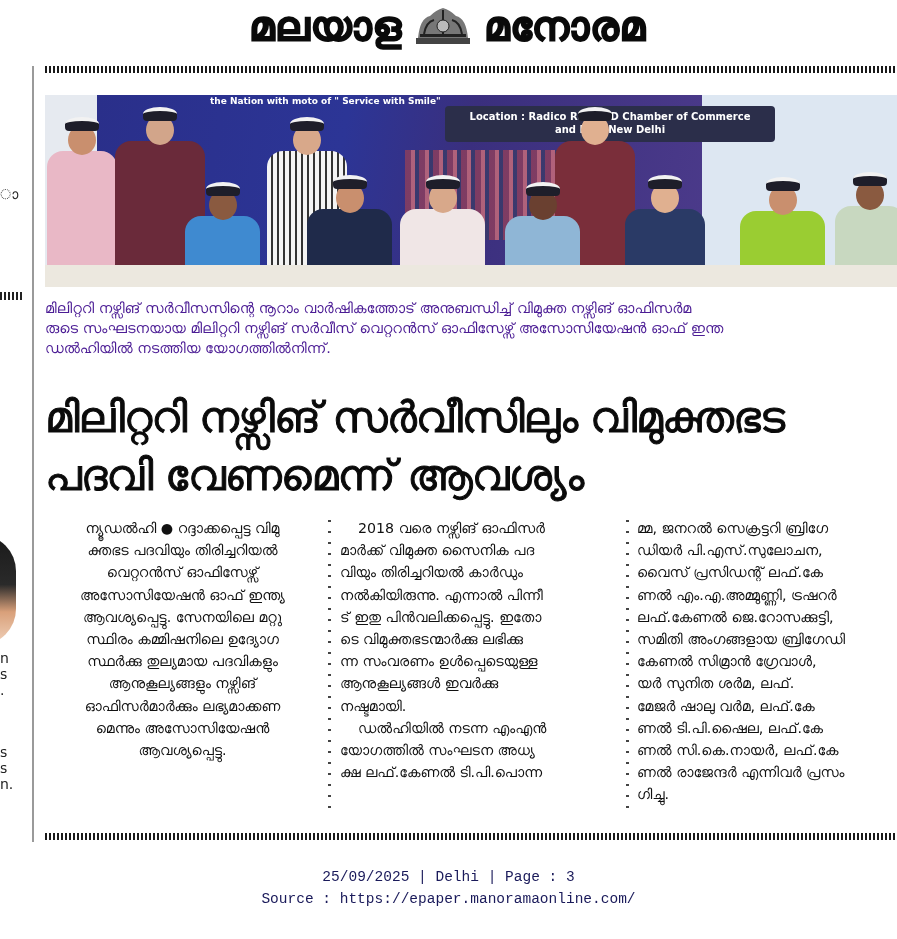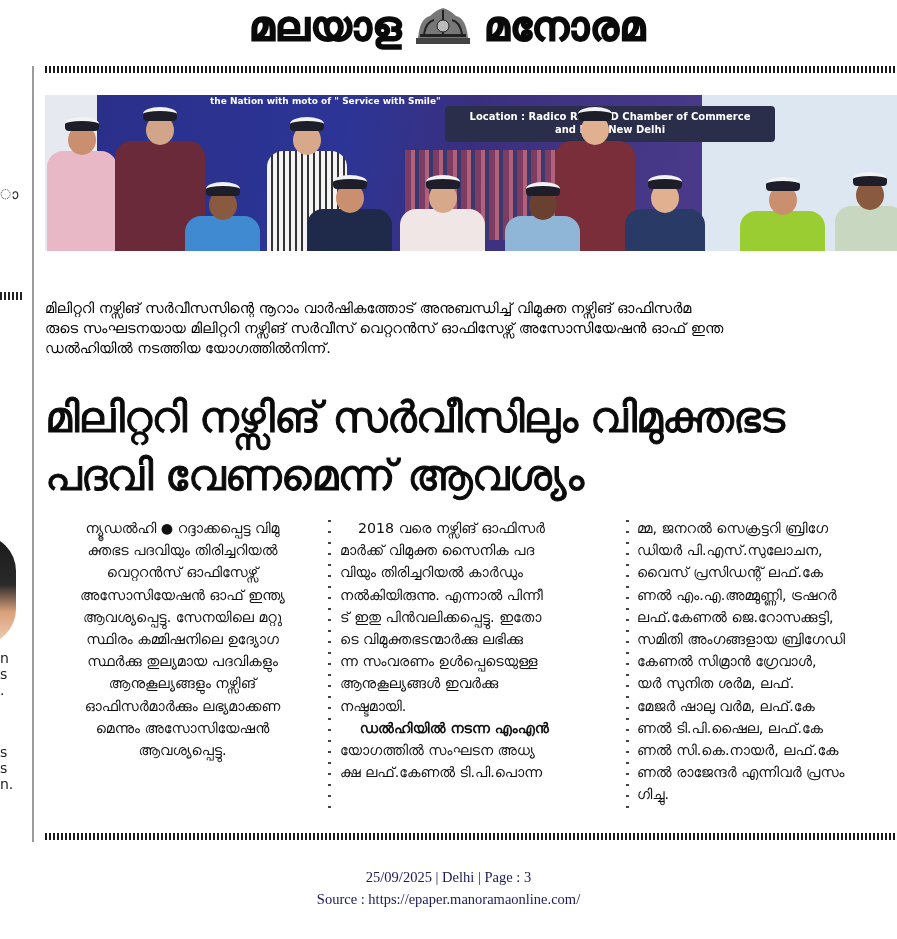--- a/index.html
+++ b/index.html
@@ -36,21 +36,21 @@
   .col-rule {
     position: absolute; left: 32px; top: 66px; width: 2px; height: 776px; background: #9a9a9a;
   }
 
   .dotted-rule {
     position: absolute; height: 7px;
     background: repeating-linear-gradient(90deg, #1a1a1a 0 2px, transparent 2px 4px);
   }
 
   .photo {
-    position: absolute; left: 45px; top: 95px; width: 852px; height: 156px;
+    position: absolute; left: 45px; top: 95px; width: 852px; height: 192px;
     overflow: hidden; background: #dfe6ef;
   }
   .photo .bg-left { position: absolute; left: 0; top: 0; width: 52px; height: 192px; background: #e6eaf0; }
   .photo .banner {
     position: absolute; left: 52px; top: 0; width: 605px; height: 170px;
     background: linear-gradient(100deg, #2a2f8a 0%, #2c3596 40%, #3a2f7e 60%, #4b3a8a 100%);
   }
   .photo .banner-right { position: absolute; left: 657px; top: 0; width: 195px; height: 170px; background: #dde7f2; }
   .photo .crowd {
     position: absolute; left: 360px; top: 55px; width: 170px; height: 90px;
@@ -77,21 +77,21 @@
     position: absolute; left: 50%; transform: translateX(-50%); top: -8px;
     width: 34px; height: 14px; background: #1e1e2a; border-radius: 50% 50% 4px 4px;
     border-top: 4px solid #f2f2f2;
   }
   .person .body {
     position: absolute; left: 0; top: 26px; width: 100%; bottom: 0; border-radius: 16px 16px 0 0;
   }
 
   .caption {
     position: absolute; left: 45px; top: 298px; width: 852px;
-    font-size: 14.5px; line-height: 20px; color: #000000; white-space: nowrap; overflow: hidden;
+    font-size: 14.5px; line-height: 20px; color: #4c1d95; white-space: nowrap; overflow: hidden;
   }
 
   .headline {
     position: absolute; left: 45px; top: 388px; width: 852px;
     font-size: 43px; line-height: 58px; font-weight: 400; color: #0a0a0a;
     letter-spacing: -1px; -webkit-text-stroke: 1px #0a0a0a;
   }
 
   .col {
     position: absolute; top: 517px; font-size: 14.2px; line-height: 22.2px; color: #111;
@@ -100,21 +100,21 @@
   .col1 { left: 45px; width: 275px; text-align: center; }
   .col2 { left: 340px; width: 280px; }
   .col3 { left: 637px; width: 260px; overflow: hidden; }
   .col-dots {
     position: absolute; top: 520px; width: 3px; height: 290px;
     background: repeating-linear-gradient(180deg, #444 0 2px, transparent 2px 11px);
   }
 
   .footer {
     position: absolute; left: 0; top: 866px; width: 897px; text-align: center;
-    font-family: Liberation Serif, serif; font-size: 14.5px; line-height: 22px; color: #1a1a5a;
+    font-family: Liberation Mono, monospace; font-size: 14.5px; line-height: 22px; color: #1a1a5a;
   }
 </style>
 </head>
 <body>
 
 <div class="masthead">
   <span class="mh-word">മലയാള</span>
   <span class="emblem">
     <svg width="62" height="44" viewBox="0 0 62 44">
       <rect x="4" y="34" width="54" height="6" fill="#444"></rect>
@@ -243,21 +243,21 @@
 <div class="col col2">
   <p style="white-space:pre;">    2018 വരെ നഴ്സിങ് ഓഫിസർ</p>
   <p>മാർക്ക് വിമുക്ത സൈനിക പദ</p>
   <p>വിയും തിരിച്ചറിയൽ കാർഡും</p>
   <p>നൽകിയിരുന്നു. എന്നാൽ പിന്നീ</p>
   <p>ട് ഇതു പിൻവലിക്കപ്പെട്ടു. ഇതോ</p>
   <p>ടെ വിമുക്തഭടന്മാർക്കു ലഭിക്കു</p>
   <p>ന്ന സംവരണം ഉൾപ്പെടെയുള്ള</p>
   <p>ആനുകൂല്യങ്ങൾ ഇവർക്കു</p>
   <p>നഷ്ടമായി.</p>
-  <p style="white-space:pre;font-weight:bold;">    ഡൽഹിയിൽ നടന്ന എംഎൻ</p>
+  <p style="white-space:pre;">    ഡൽഹിയിൽ നടന്ന എംഎൻ</p>
   <p>യോഗത്തിൽ സംഘടന അധ്യ</p>
   <p>ക്ഷ ലഫ്.കേണൽ ടി.പി.പൊന്ന</p>
 </div>
 
 <div class="col-dots" style="left:626px;"></div>
 
 <div class="col col3">
   <p>മ്മ, ജനറൽ സെക്രട്ടറി ബ്രിഗേ</p>
   <p>ഡിയർ പി.എസ്.സുലോചന,</p>
   <p>വൈസ് പ്രസിഡന്റ് ലഫ്.കേ</p>

